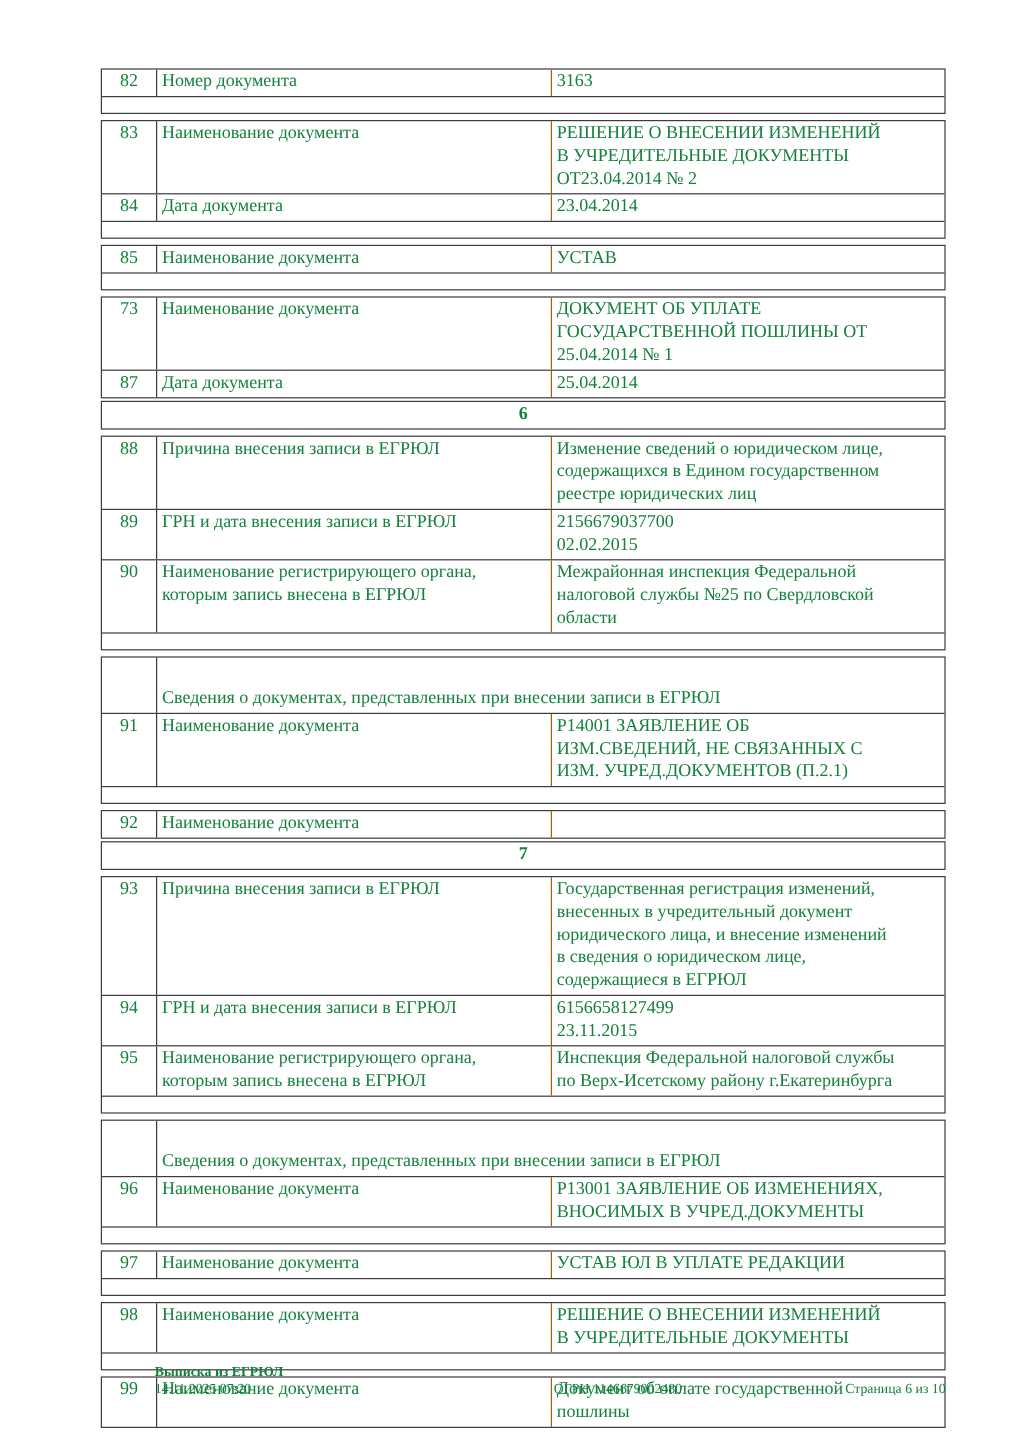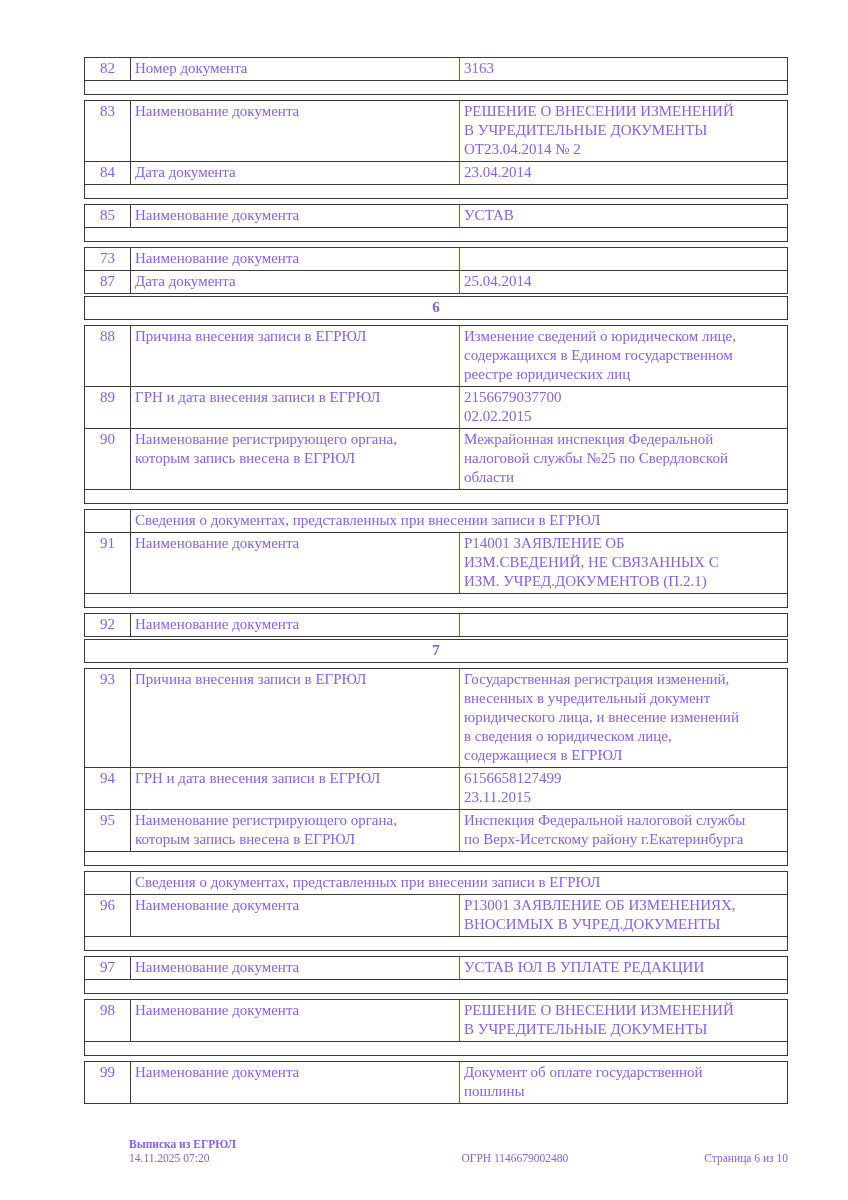--- a/index.html
+++ b/index.html
@@ -2,21 +2,21 @@
 <html><head>
 <meta charset="utf-8">
 <style>
   html, body { margin: 0; padding: 0; background: #ffffff; }
   .page {
     position: relative;
     width: 848px;
     height: 1200px;
     background: #ffffff;
     font-family: "Liberation Serif", serif;
-    color: #8b5cf6;
+    color: #15803d;
     overflow: hidden;
   }
   .content {
     position: absolute;
     left: 84px;
     top: 57px;
     width: 704px;
   }
   .tbl {
     border: 1px solid #3b3b3b;
@@ -41,21 +41,21 @@
   .c-label {
     width: 320px;
     flex: 0 0 auto;
     border-right: 1px solid #a16207;
   }
   .c-value {
     flex: 1 1 auto;
     white-space: pre-line;
     min-width: 0;
   }
-  .c-sub { flex: 1 1 auto; }
+  .c-sub { flex: 1 1 auto; margin-top: 24px; }
   .c-section {
     flex: 1 1 auto;
     text-align: center;
     font-weight: bold;
   }
   .spacer-row { height: 13px; }
   .footer {
     position: absolute;
     left: 84px;
     top: 1137px;
@@ -103,20 +103,23 @@
           <div class="cell c-num">85</div>
           <div class="cell c-label">Наименование документа</div>
           <div class="cell c-value">УСТАВ</div>
         </div>
         <div class="row spacer-row"></div>
       </div>
       <div class="tbl tight">
         <div class="row">
           <div class="cell c-num">73</div>
           <div class="cell c-label">Наименование документа</div>
+          <div class="cell c-value">ДОКУМЕНТ ОБ УПЛАТЕ
+ГОСУДАРСТВЕННОЙ ПОШЛИНЫ ОТ
+25.04.2014 № 1</div>
         </div>
         <div class="row">
           <div class="cell c-num">87</div>
           <div class="cell c-label">Дата документа</div>
           <div class="cell c-value">25.04.2014</div>
         </div>
       </div>
       <div class="tbl section-strip">
         <div class="row">
           <div class="cell c-section">6</div>

